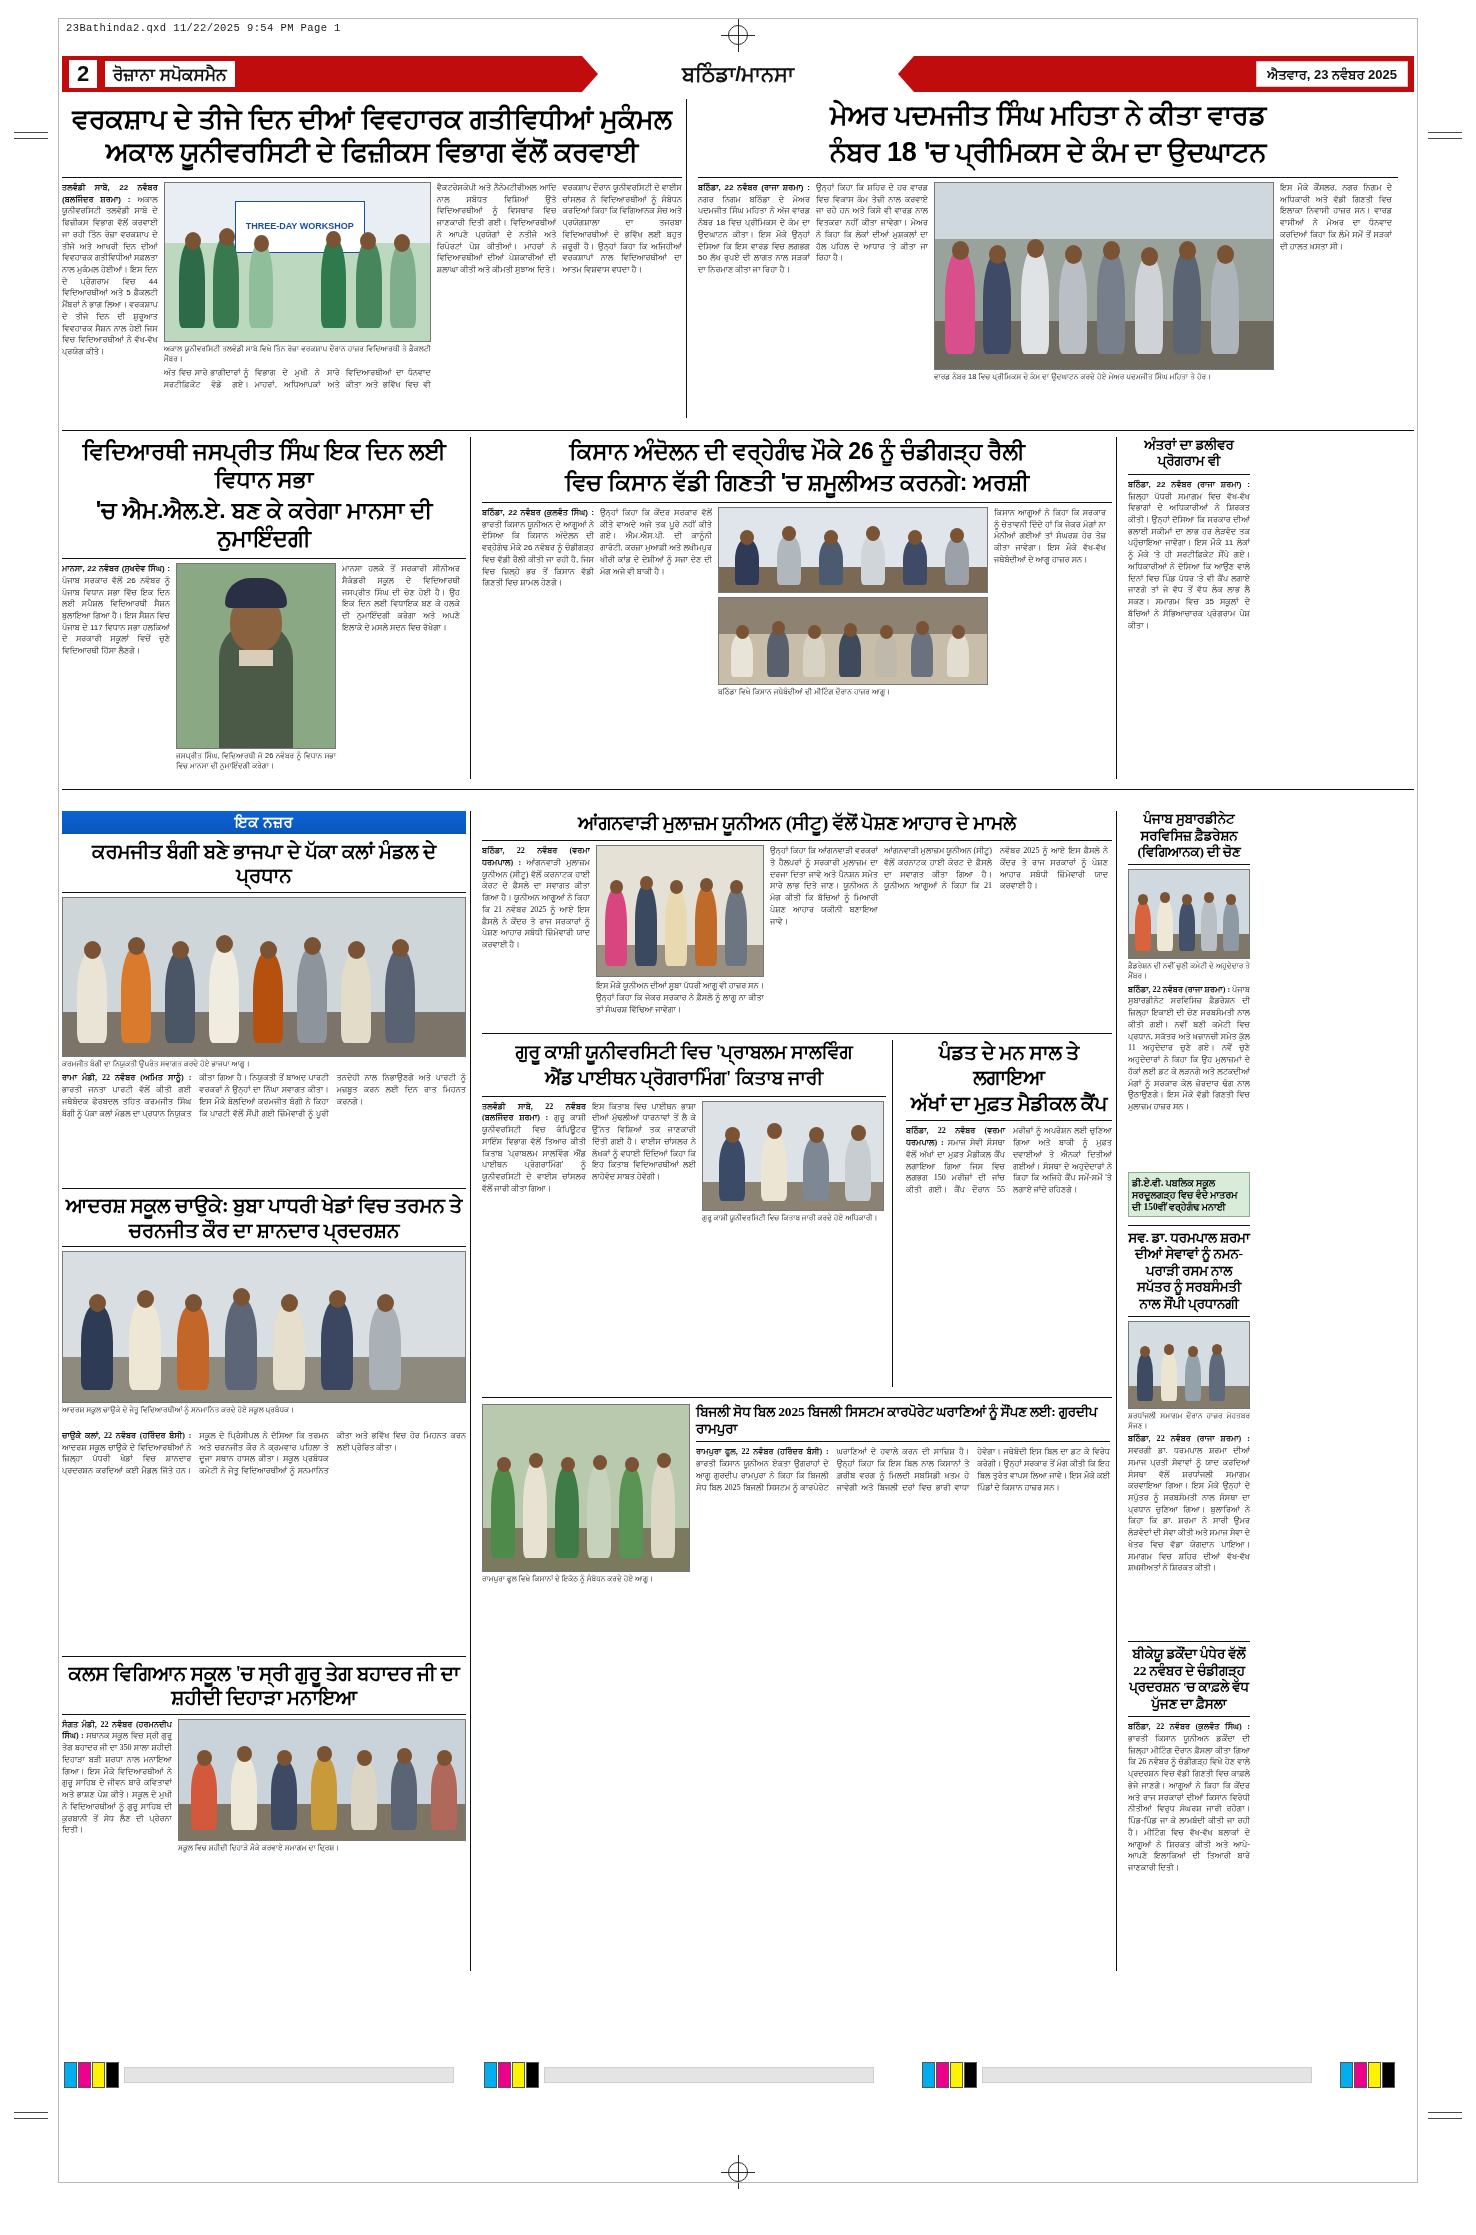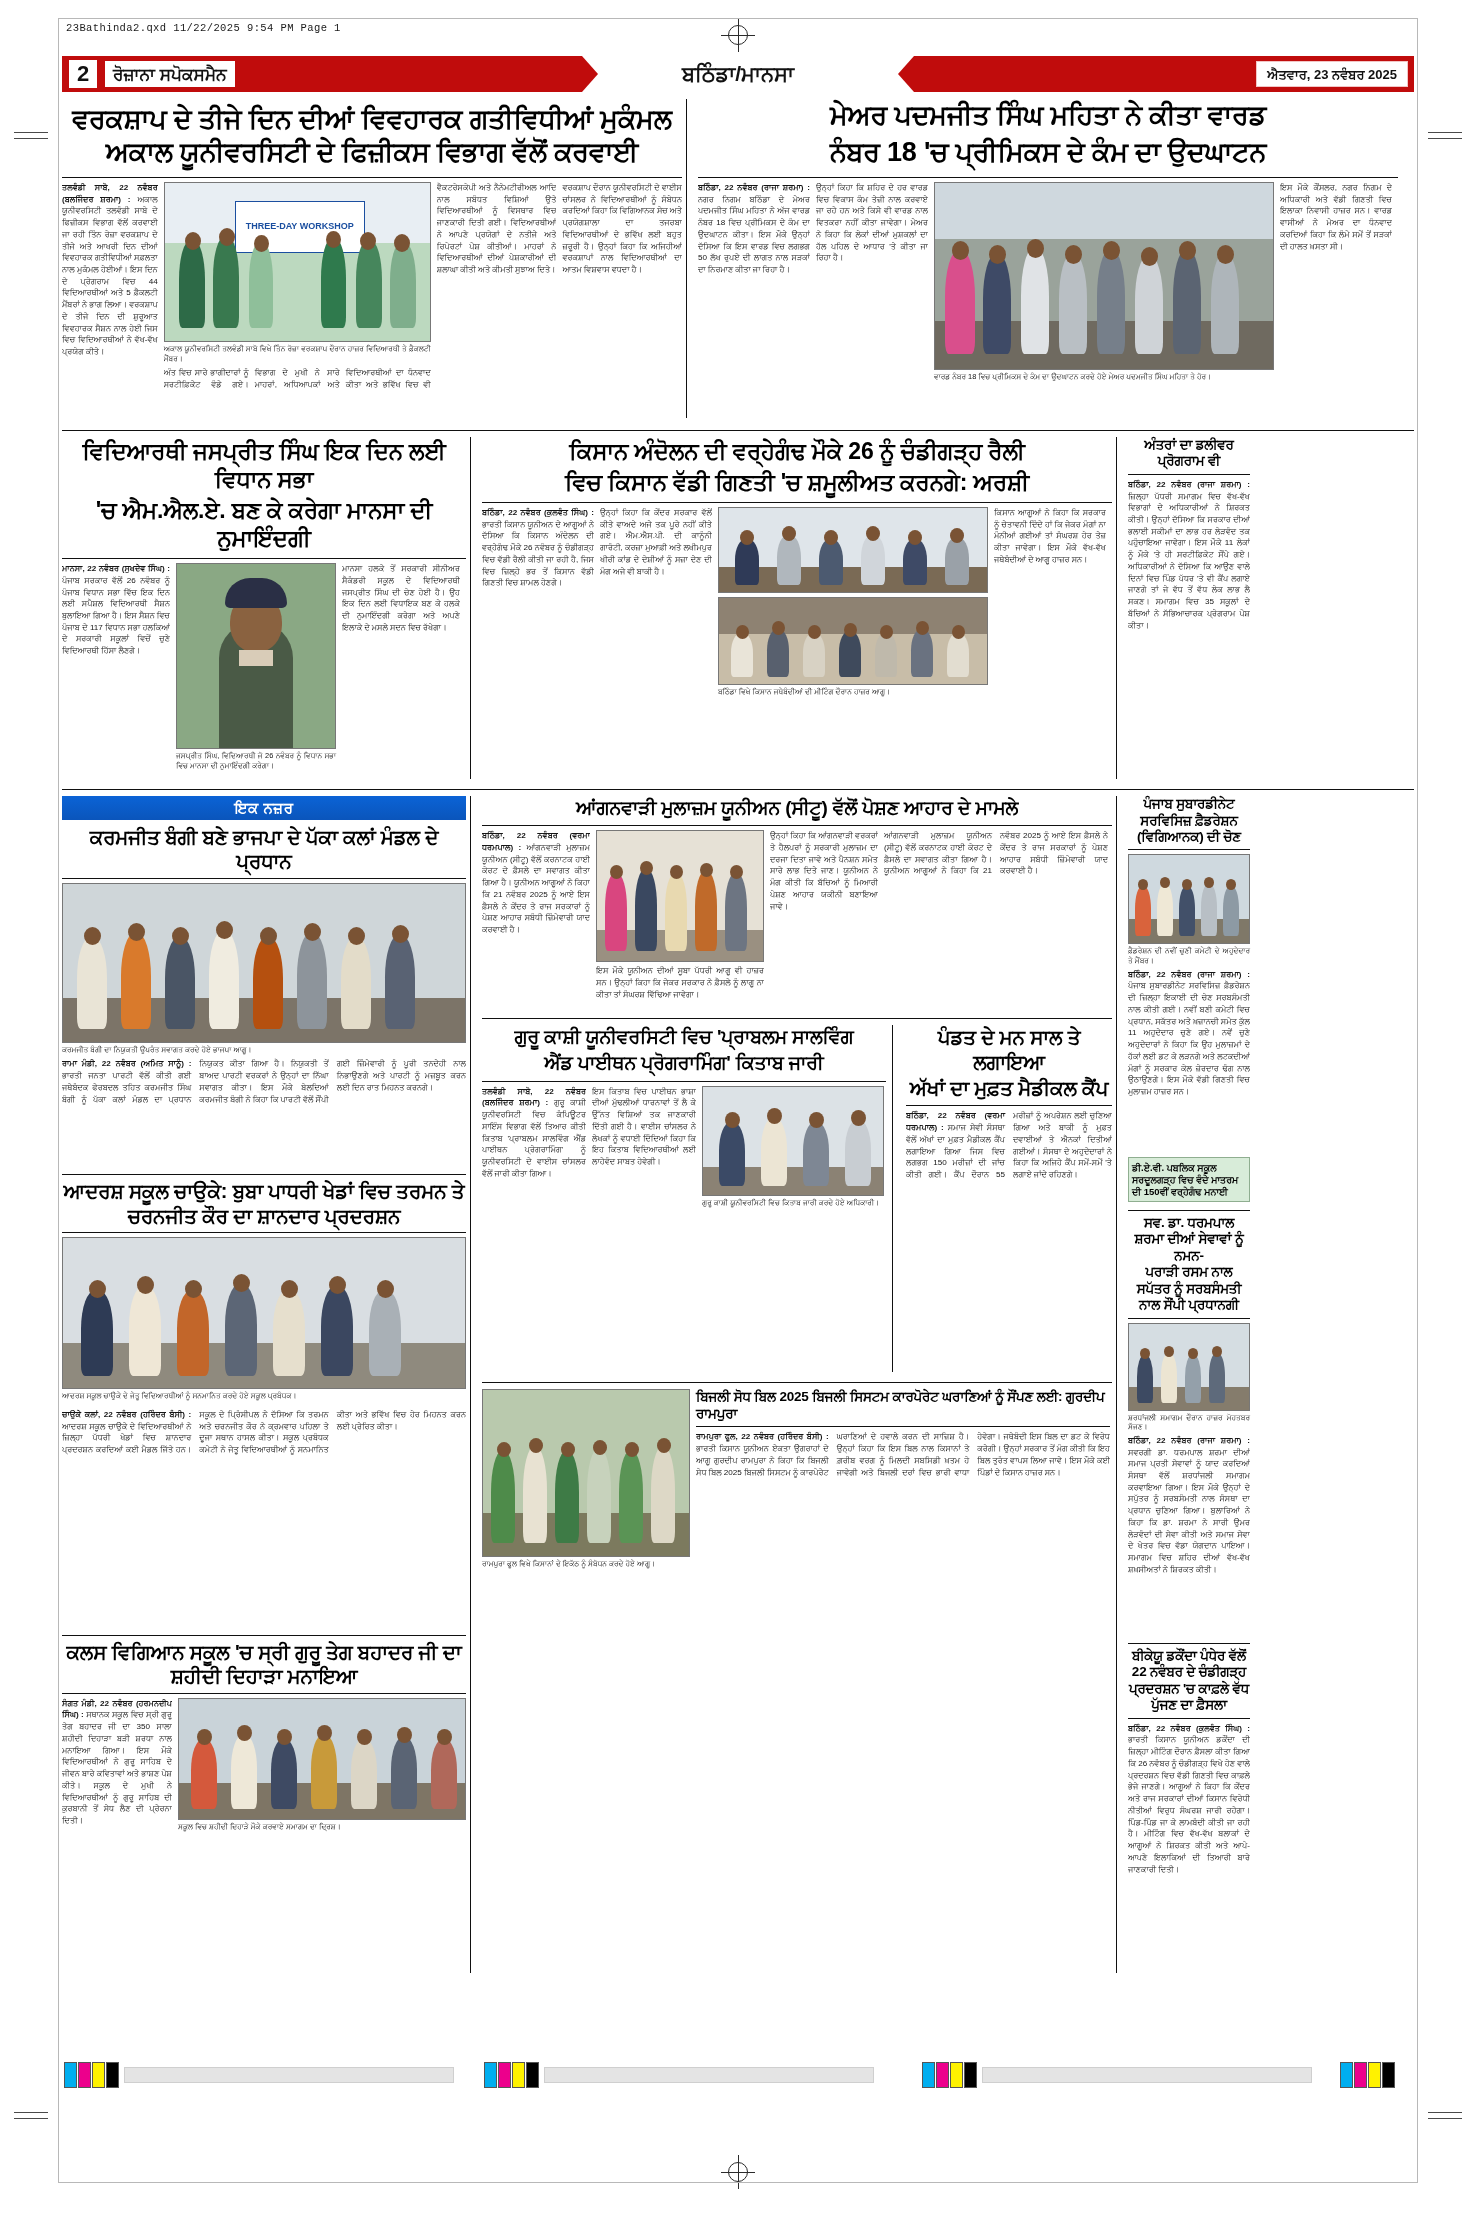--- a/index.html
+++ b/index.html
@@ -362,21 +362,21 @@
         <div class="hl hl-xs">ਅੰਤਰਾਂ ਦਾ ਡਲੀਵਰ ਪ੍ਰੋਗਰਾਮ ਵੀ</div>
         <div class="sect-rule" style="margin-top:4px;"></div>
         <div class="body-col" style="height:262px;">
           <span class="dateline">ਬਠਿੰਡਾ, 22 ਨਵੰਬਰ (ਰਾਜਾ ਸ਼ਰਮਾ) :</span>
           <span>ਜ਼ਿਲ੍ਹਾ ਪੱਧਰੀ ਸਮਾਗਮ ਵਿਚ ਵੱਖ-ਵੱਖ ਵਿਭਾਗਾਂ ਦੇ ਅਧਿਕਾਰੀਆਂ ਨੇ ਸ਼ਿਰਕਤ ਕੀਤੀ। ਉਨ੍ਹਾਂ ਦੱਸਿਆ ਕਿ ਸਰਕਾਰ ਦੀਆਂ ਭਲਾਈ ਸਕੀਮਾਂ ਦਾ ਲਾਭ ਹਰ ਲੋੜਵੰਦ ਤਕ ਪਹੁੰਚਾਇਆ ਜਾਵੇਗਾ। ਇਸ ਮੌਕੇ 11 ਲੋਕਾਂ ਨੂੰ ਮੌਕੇ 'ਤੇ ਹੀ ਸਰਟੀਫ਼ਿਕੇਟ ਸੌਂਪੇ ਗਏ।</span>
           <span>ਅਧਿਕਾਰੀਆਂ ਨੇ ਦੱਸਿਆ ਕਿ ਆਉਣ ਵਾਲੇ ਦਿਨਾਂ ਵਿਚ ਪਿੰਡ ਪੱਧਰ 'ਤੇ ਵੀ ਕੈਂਪ ਲਗਾਏ ਜਾਣਗੇ ਤਾਂ ਜੋ ਵੱਧ ਤੋਂ ਵੱਧ ਲੋਕ ਲਾਭ ਲੈ ਸਕਣ। ਸਮਾਗਮ ਵਿਚ 35 ਸਕੂਲਾਂ ਦੇ ਬੱਚਿਆਂ ਨੇ ਸੱਭਿਆਚਾਰਕ ਪ੍ਰੋਗਰਾਮ ਪੇਸ਼ ਕੀਤਾ।</span>
         </div>
       </div>
     </div>
 
-    <div style="display:flex; margin-top:10px; border-top:1.5px solid #111; padding-top:6px;">
+    <div style="display:flex; margin-top:10px; border-top:1.5px solid #111; padding-top:21px;font-family:Liberation Serif, serif;">
 
       <div style="width:404px;">
         <div class="blue-banner">ਇਕ ਨਜ਼ਰ</div>
 
         <div class="hl hl-sm" style="margin-top:5px;">ਕਰਮਜੀਤ ਬੰਗੀ ਬਣੇ ਭਾਜਪਾ ਦੇ ਪੱਕਾ ਕਲਾਂ ਮੰਡਲ ਦੇ ਪ੍ਰਧਾਨ</div>
         <div class="sect-rule" style="margin-top:4px;"></div>
         <div class="photo" style="height:160px;">
           <div style="position:absolute; inset:0; background:#cfd6d9;"></div>
           <div style="position:absolute; left:0; bottom:0; right:0; height:28%; background:#7c7468;"></div>
           <div class="fig" style="left:14px; width:30px; height:92px; background:#e9e4d6;"></div>
@@ -417,21 +417,21 @@
           <div class="fig" style="left:162px; width:32px; height:92px; background:#5c6676;"></div>
           <div class="head" style="left:170px; bottom:calc(8% + 84px); width:17px; height:18px;"></div>
           <div class="fig" style="left:210px; width:32px; height:86px; background:#e6dfcd;"></div>
           <div class="head" style="left:218px; bottom:calc(8% + 78px); width:17px; height:18px;"></div>
           <div class="fig" style="left:258px; width:32px; height:90px; background:#3b4760;"></div>
           <div class="head" style="left:266px; bottom:calc(8% + 82px); width:17px; height:18px;"></div>
           <div class="fig" style="left:306px; width:32px; height:86px; background:#a9b0b6;"></div>
           <div class="head" style="left:314px; bottom:calc(8% + 78px); width:17px; height:18px;"></div>
         </div>
         <div class="caption">ਆਦਰਸ਼ ਸਕੂਲ ਚਾਉਕੇ ਦੇ ਜੇਤੂ ਵਿਦਿਆਰਥੀਆਂ ਨੂੰ ਸਨਮਾਨਿਤ ਕਰਦੇ ਹੋਏ ਸਕੂਲ ਪ੍ਰਬੰਧਕ।</div>
-        <div class="body-col" style="margin-top:8px; height:220px; column-count:3; column-gap:8px;">
+        <div class="body-col" style="margin-top:15px; height:220px; column-count:3; column-gap:8px;">
           <span class="dateline">ਚਾਉਕੇ ਕਲਾਂ, 22 ਨਵੰਬਰ (ਹਰਿੰਦਰ ਬੰਸੀ) :</span>
           <span>ਆਦਰਸ਼ ਸਕੂਲ ਚਾਉਕੇ ਦੇ ਵਿਦਿਆਰਥੀਆਂ ਨੇ ਜ਼ਿਲ੍ਹਾ ਪੱਧਰੀ ਖੇਡਾਂ ਵਿਚ ਸ਼ਾਨਦਾਰ ਪ੍ਰਦਰਸ਼ਨ ਕਰਦਿਆਂ ਕਈ ਮੈਡਲ ਜਿੱਤੇ ਹਨ। ਸਕੂਲ ਦੇ ਪ੍ਰਿੰਸੀਪਲ ਨੇ ਦੱਸਿਆ ਕਿ ਤਰਮਨ ਅਤੇ ਚਰਨਜੀਤ ਕੌਰ ਨੇ ਕ੍ਰਮਵਾਰ ਪਹਿਲਾ ਤੇ ਦੂਜਾ ਸਥਾਨ ਹਾਸਲ ਕੀਤਾ। ਸਕੂਲ ਪ੍ਰਬੰਧਕ ਕਮੇਟੀ ਨੇ ਜੇਤੂ ਵਿਦਿਆਰਥੀਆਂ ਨੂੰ ਸਨਮਾਨਿਤ ਕੀਤਾ ਅਤੇ ਭਵਿੱਖ ਵਿਚ ਹੋਰ ਮਿਹਨਤ ਕਰਨ ਲਈ ਪ੍ਰੇਰਿਤ ਕੀਤਾ।</span>
         </div>
 
         <div class="sect-rule" style="margin-top:6px;"></div>
         <div class="hl hl-sm">ਕਲਸ ਵਿਗਿਆਨ ਸਕੂਲ 'ਚ ਸ੍ਰੀ ਗੁਰੂ ਤੇਗ ਬਹਾਦਰ ਜੀ ਦਾ ਸ਼ਹੀਦੀ ਦਿਹਾੜਾ ਮਨਾਇਆ</div>
         <div class="sect-rule" style="margin-top:4px;"></div>
         <div style="display:flex; gap:6px;">
           <div style="width:110px;">
             <div class="body-col" style="height:210px;">

